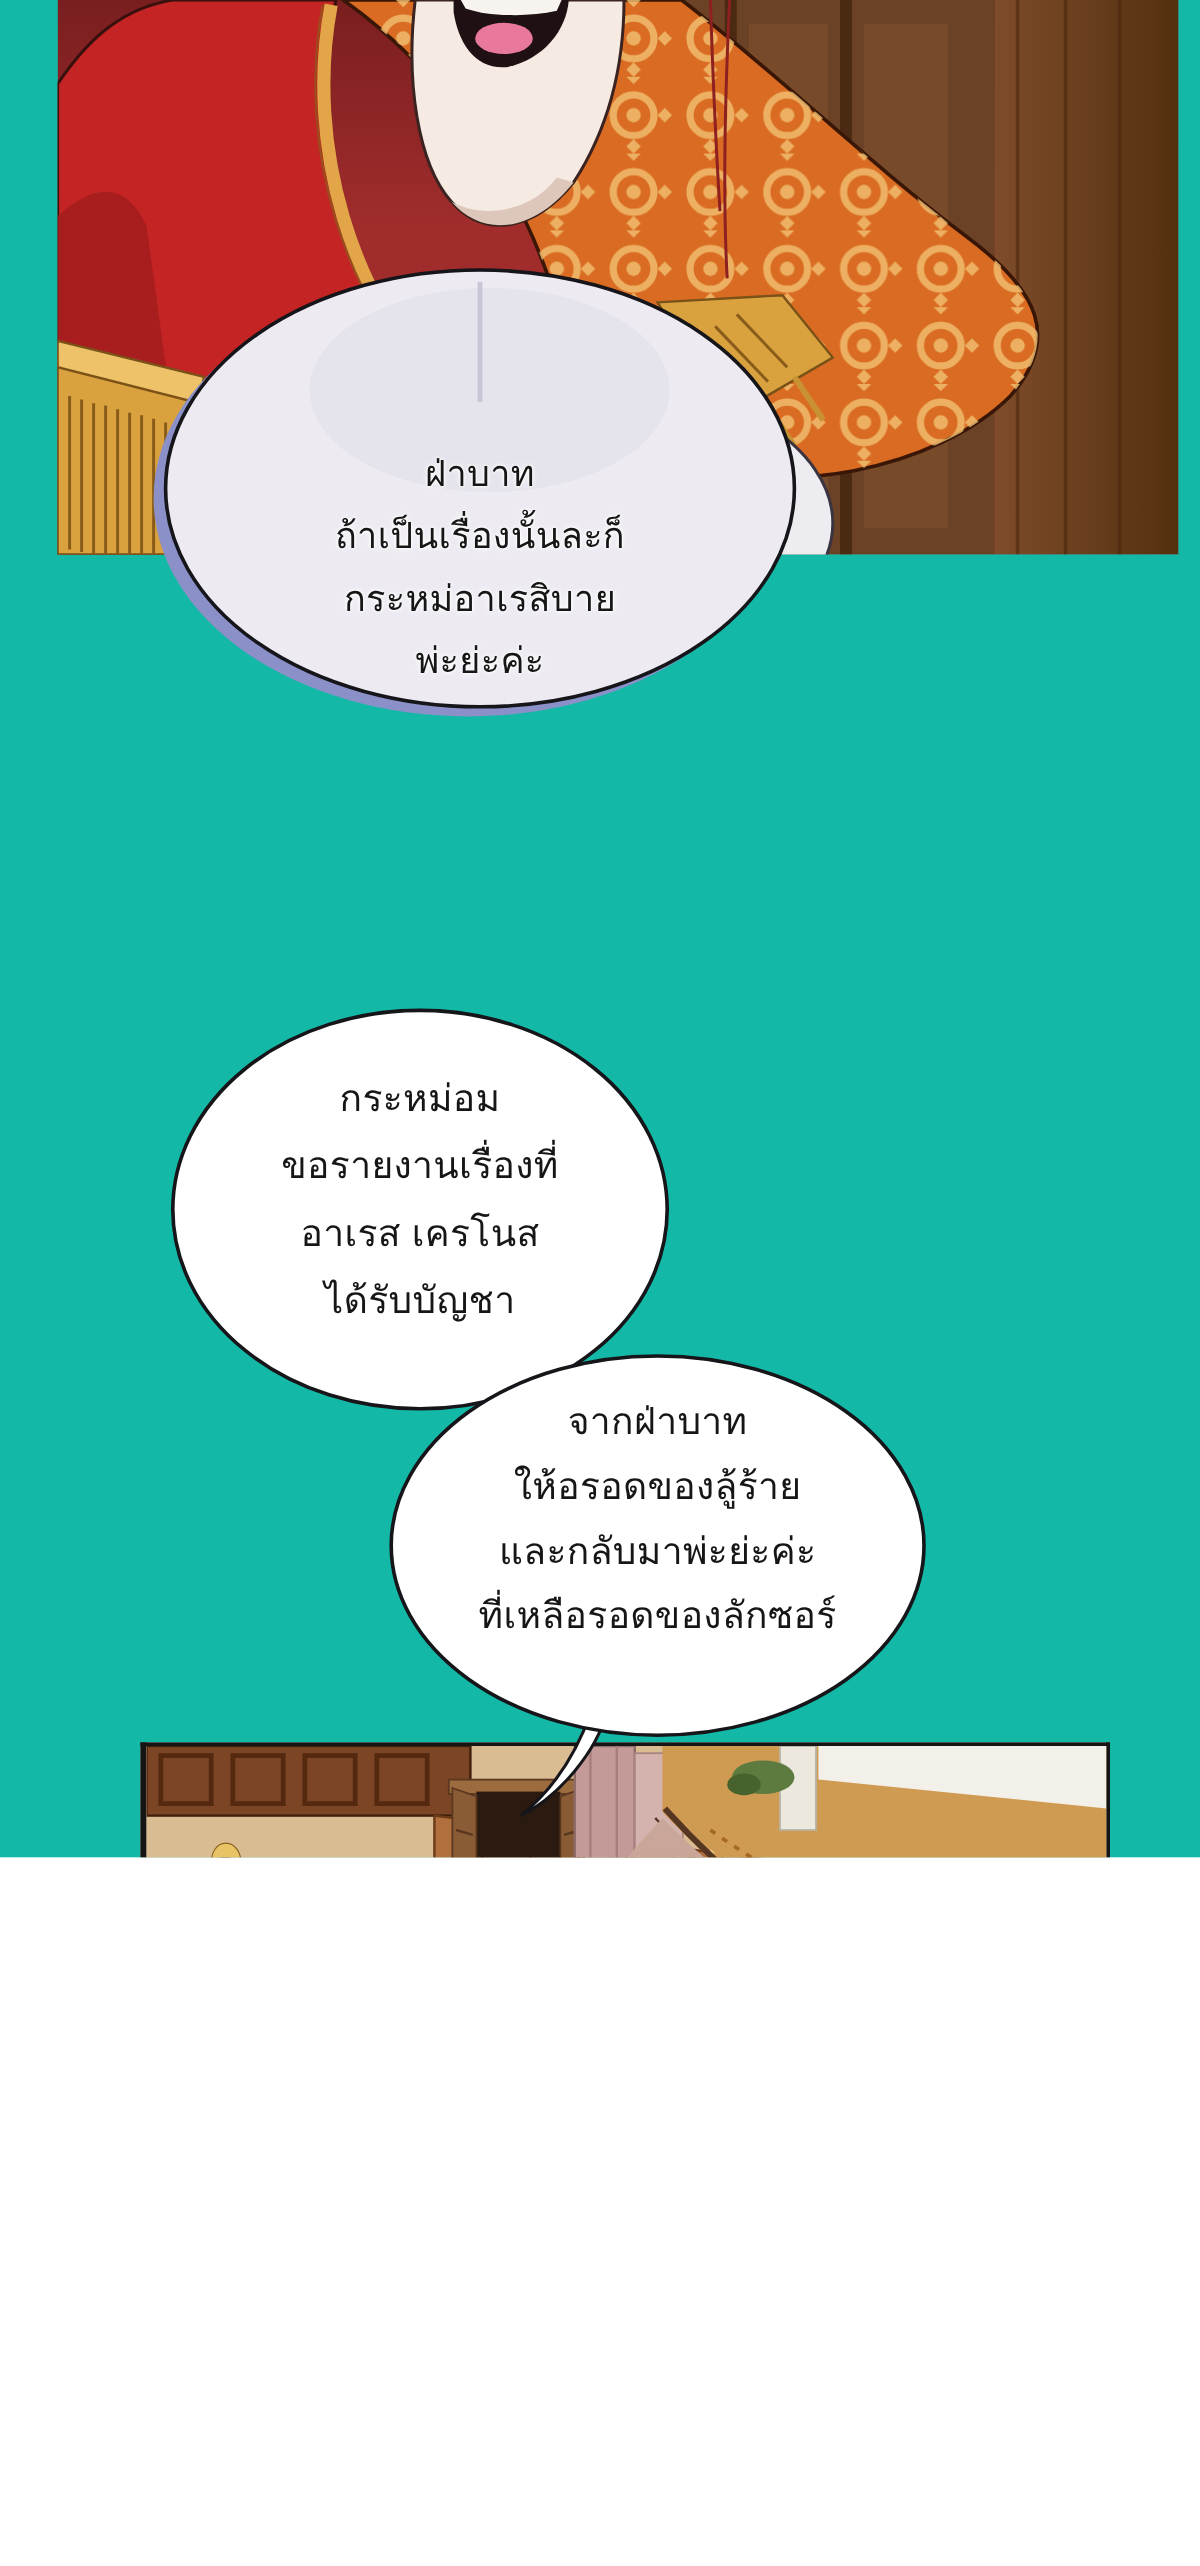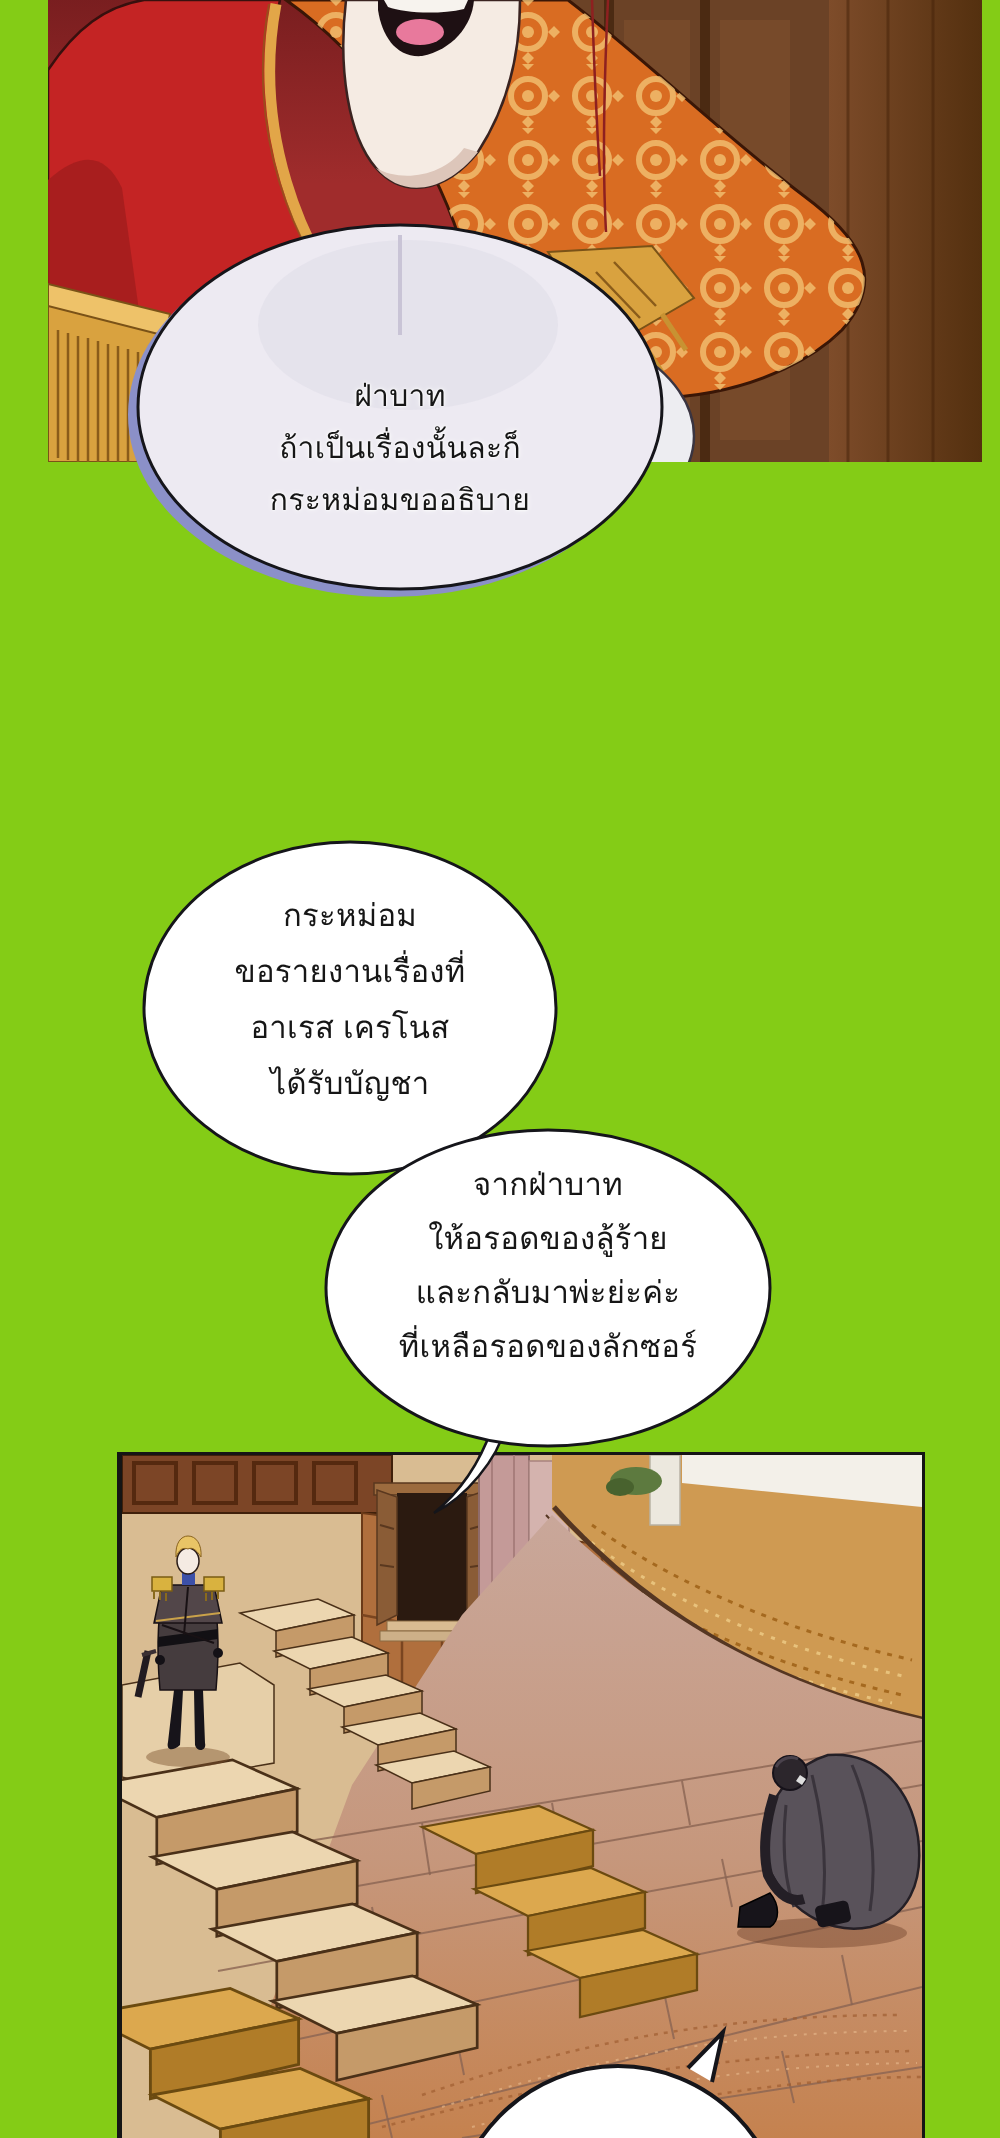--- a/index.html
+++ b/index.html
@@ -1,16 +1,16 @@
 <!DOCTYPE html>
 <html><head>
 <meta charset="utf-8">
 <style>
   html,body{margin:0;padding:0;background:#ffffff;}
-  .page{position:relative;width:1000px;height:2138px;background:#84cc16;overflow:hidden;
+  .page{position:relative;width:1000px;height:1548px;background:#14b8a6;overflow:hidden;
         font-family:"Liberation Sans","DejaVu Sans",sans-serif;}
   .abs{position:absolute;}
   .p1{left:48px;top:0;width:934px;height:462px;z-index:1;}
   .bub1{left:118px;top:215px;width:565px;height:395px;z-index:2;}
   .bub2{left:138px;top:836px;width:424px;height:344px;z-index:3;}
   .bub3{left:315px;top:1118px;width:470px;height:412px;z-index:4;}
   .bub4{left:420px;top:2020px;width:400px;height:118px;z-index:2;}
   .panel2{left:117px;top:1452px;width:808px;height:686px;box-sizing:border-box;
           border-left:5px solid #151515;border-top:3px solid #151515;border-right:3px solid #151515;
           z-index:1;overflow:hidden;background:#d9bc92;}
@@ -100,21 +100,22 @@
 
   <svg class="abs bub1" viewBox="0 0 565 395">
     <ellipse cx="272" cy="200" rx="262" ry="182" fill="#8b90c8"></ellipse>
     <ellipse cx="282" cy="192" rx="262" ry="182" stroke="#15151a" stroke-width="3" fill="#edeaf2"></ellipse>
     <ellipse cx="290" cy="110" rx="150" ry="85" fill="#dfdce8" opacity=".55"></ellipse>
     <path d="M282 20 V120" stroke="#c9c4d6" stroke-width="4"></path>
   </svg>
   <div class="btxt b1">
     <div>ฝ่าบาท</div>
     <div>ถ้าเป็นเรื่องนั้นละก็</div>
-    <div>กระหม่อมขออธิบาย</div>
+    <div>กระหม่อาเรสิบาย</div>
+    <div>พ่ะย่ะค่ะ</div>
   </div>
 
   <svg class="abs bub2" viewBox="0 0 424 344">
     <ellipse cx="212" cy="172" rx="206" ry="166" stroke="#15151a" stroke-width="3" fill="#ffffff"></ellipse>
   </svg>
   <div class="btxt b2">
     <div>กระหม่อม</div>
     <div>ขอรายงานเรื่องที่</div>
     <div>อาเรส เครโนส</div>
     <div>ได้รับบัญชา</div>

